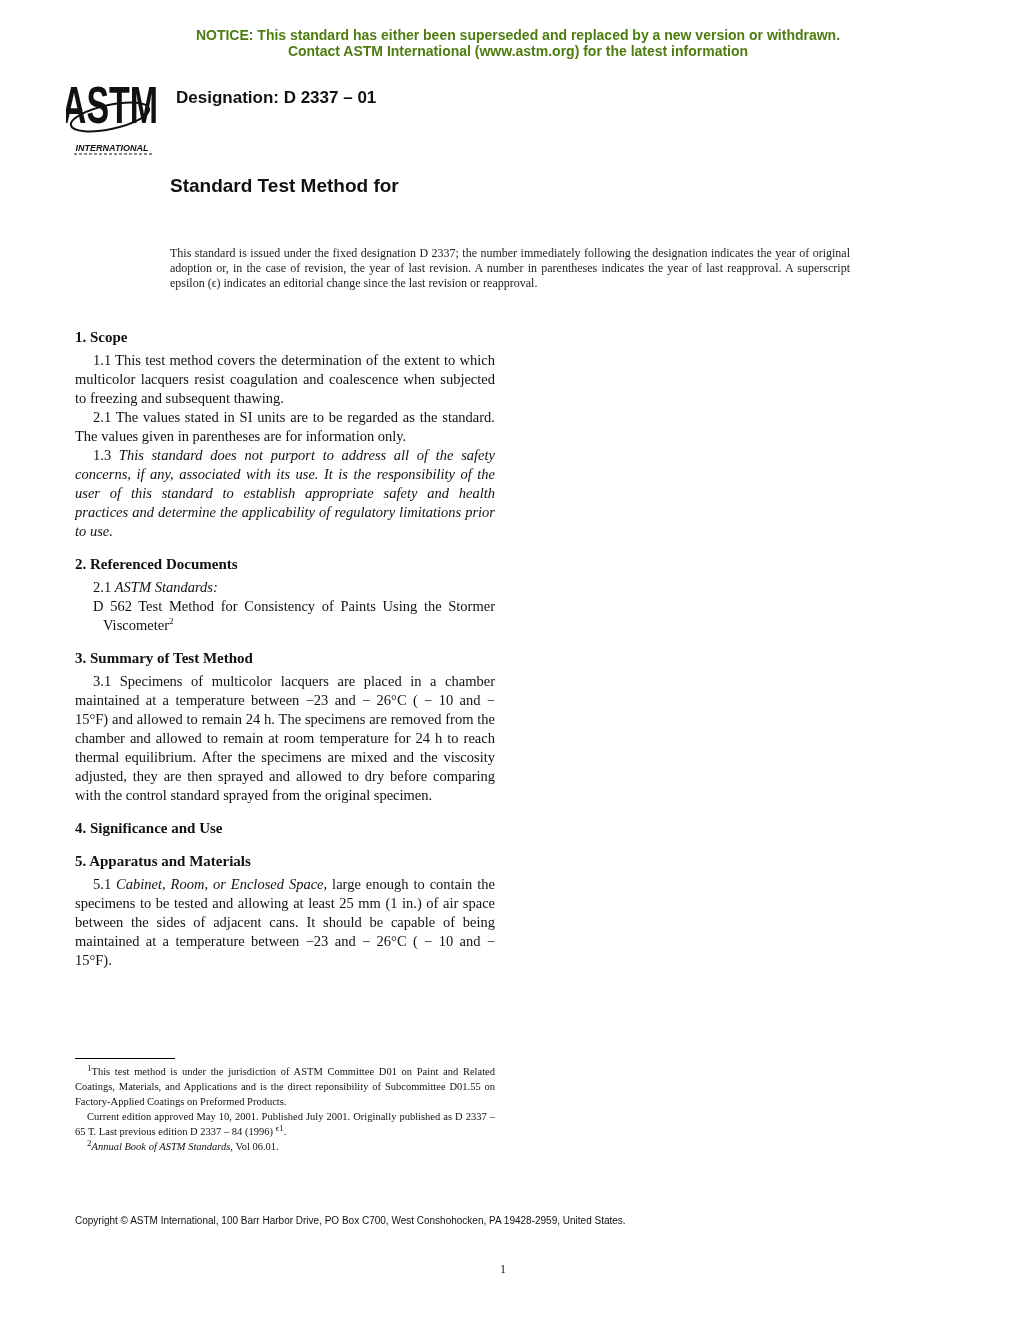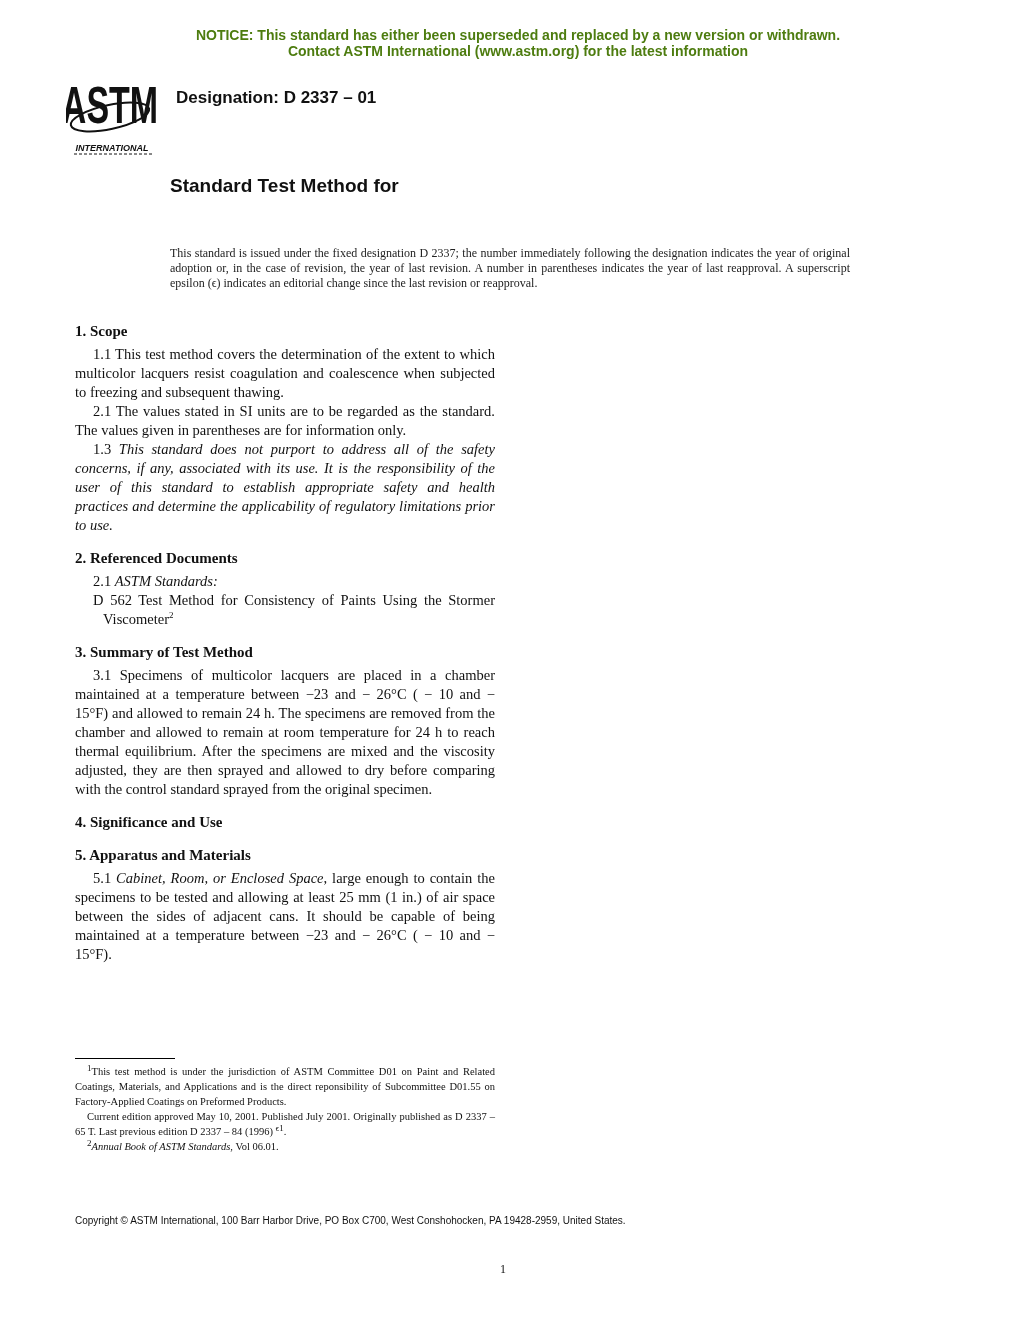--- a/index.html
+++ b/index.html
@@ -14,21 +14,21 @@
     .title .l2 { font-size: 20px; line-height: 24px; }
     .title sup { font-size: 12px; }
     .preamble { position: absolute; left: 170px; top: 246px; width: 680px; font-family: "Liberation Serif", serif;
       font-size: 12px; line-height: 15px; text-align: justify; color: #222; }
     .col { position: absolute; top: 322px; width: 420px; font-family: "Liberation Serif", serif; font-size: 14.5px;
       line-height: 19px; text-align: justify; }
     .col.left { left: 75px; }
     .col.right { left: 524px; }
     .col h2 { font-size: 15px; font-weight: bold; margin: 0 0 4px 0; line-height: 19px; }
     .col p { margin: 0; text-indent: 18px; }
-    .col .sec { margin-bottom: 14px; }
+    .col .sec { margin-bottom: 14px; margin-top: 6px; }
     .col p.ref { text-indent: -10px; padding-left: 28px; }
     .col em { }
     sup { font-size: 9px; line-height: 0; }
     .fn-rule { position: absolute; left: 75px; top: 1058px; width: 100px; border-top: 1px solid #000; }
     .footnotes { position: absolute; left: 75px; top: 1064px; width: 420px; font-family: "Liberation Serif", serif;
       font-size: 10.5px; line-height: 15px; text-align: justify; }
     .footnotes p { margin: 0; text-indent: 12px; }
     .copyright { position: absolute; left: 75px; top: 1215px; font-family: "Liberation Sans", sans-serif; font-size: 10px; }
     .pagenum { position: absolute; left: 500px; top: 1262px; font-family: "Liberation Serif", serif; font-size: 12px; }
   </style>

